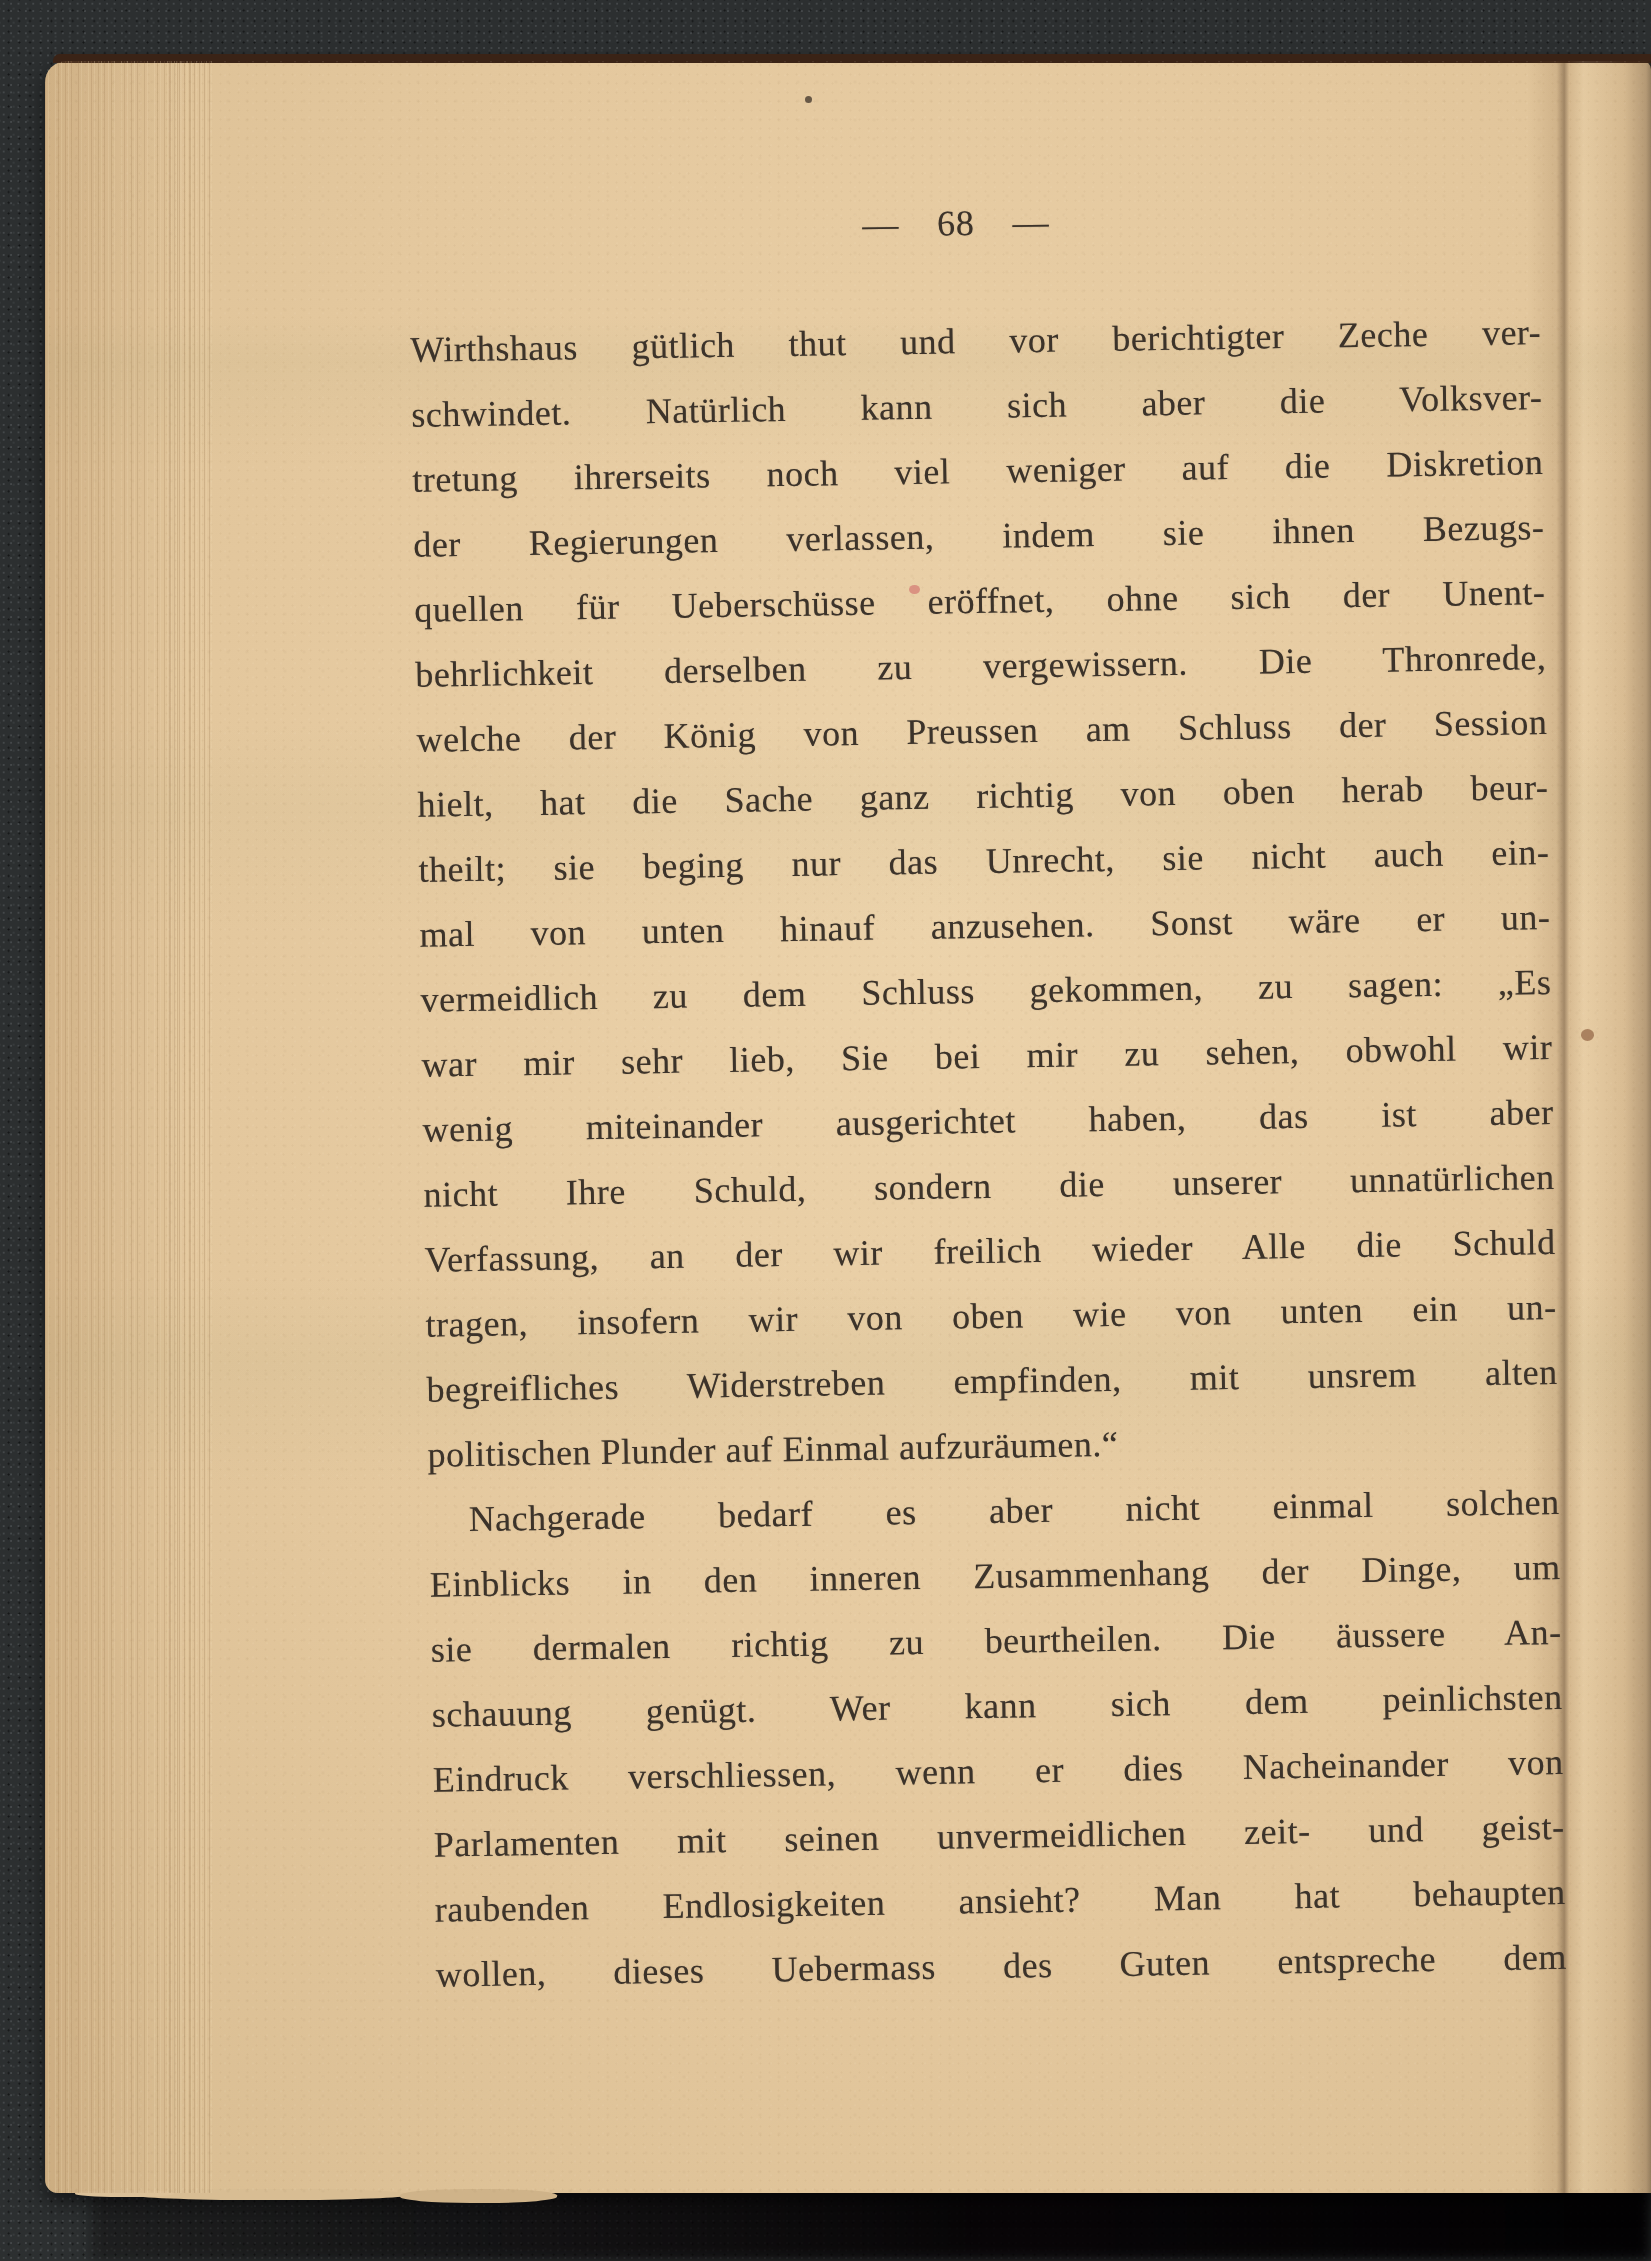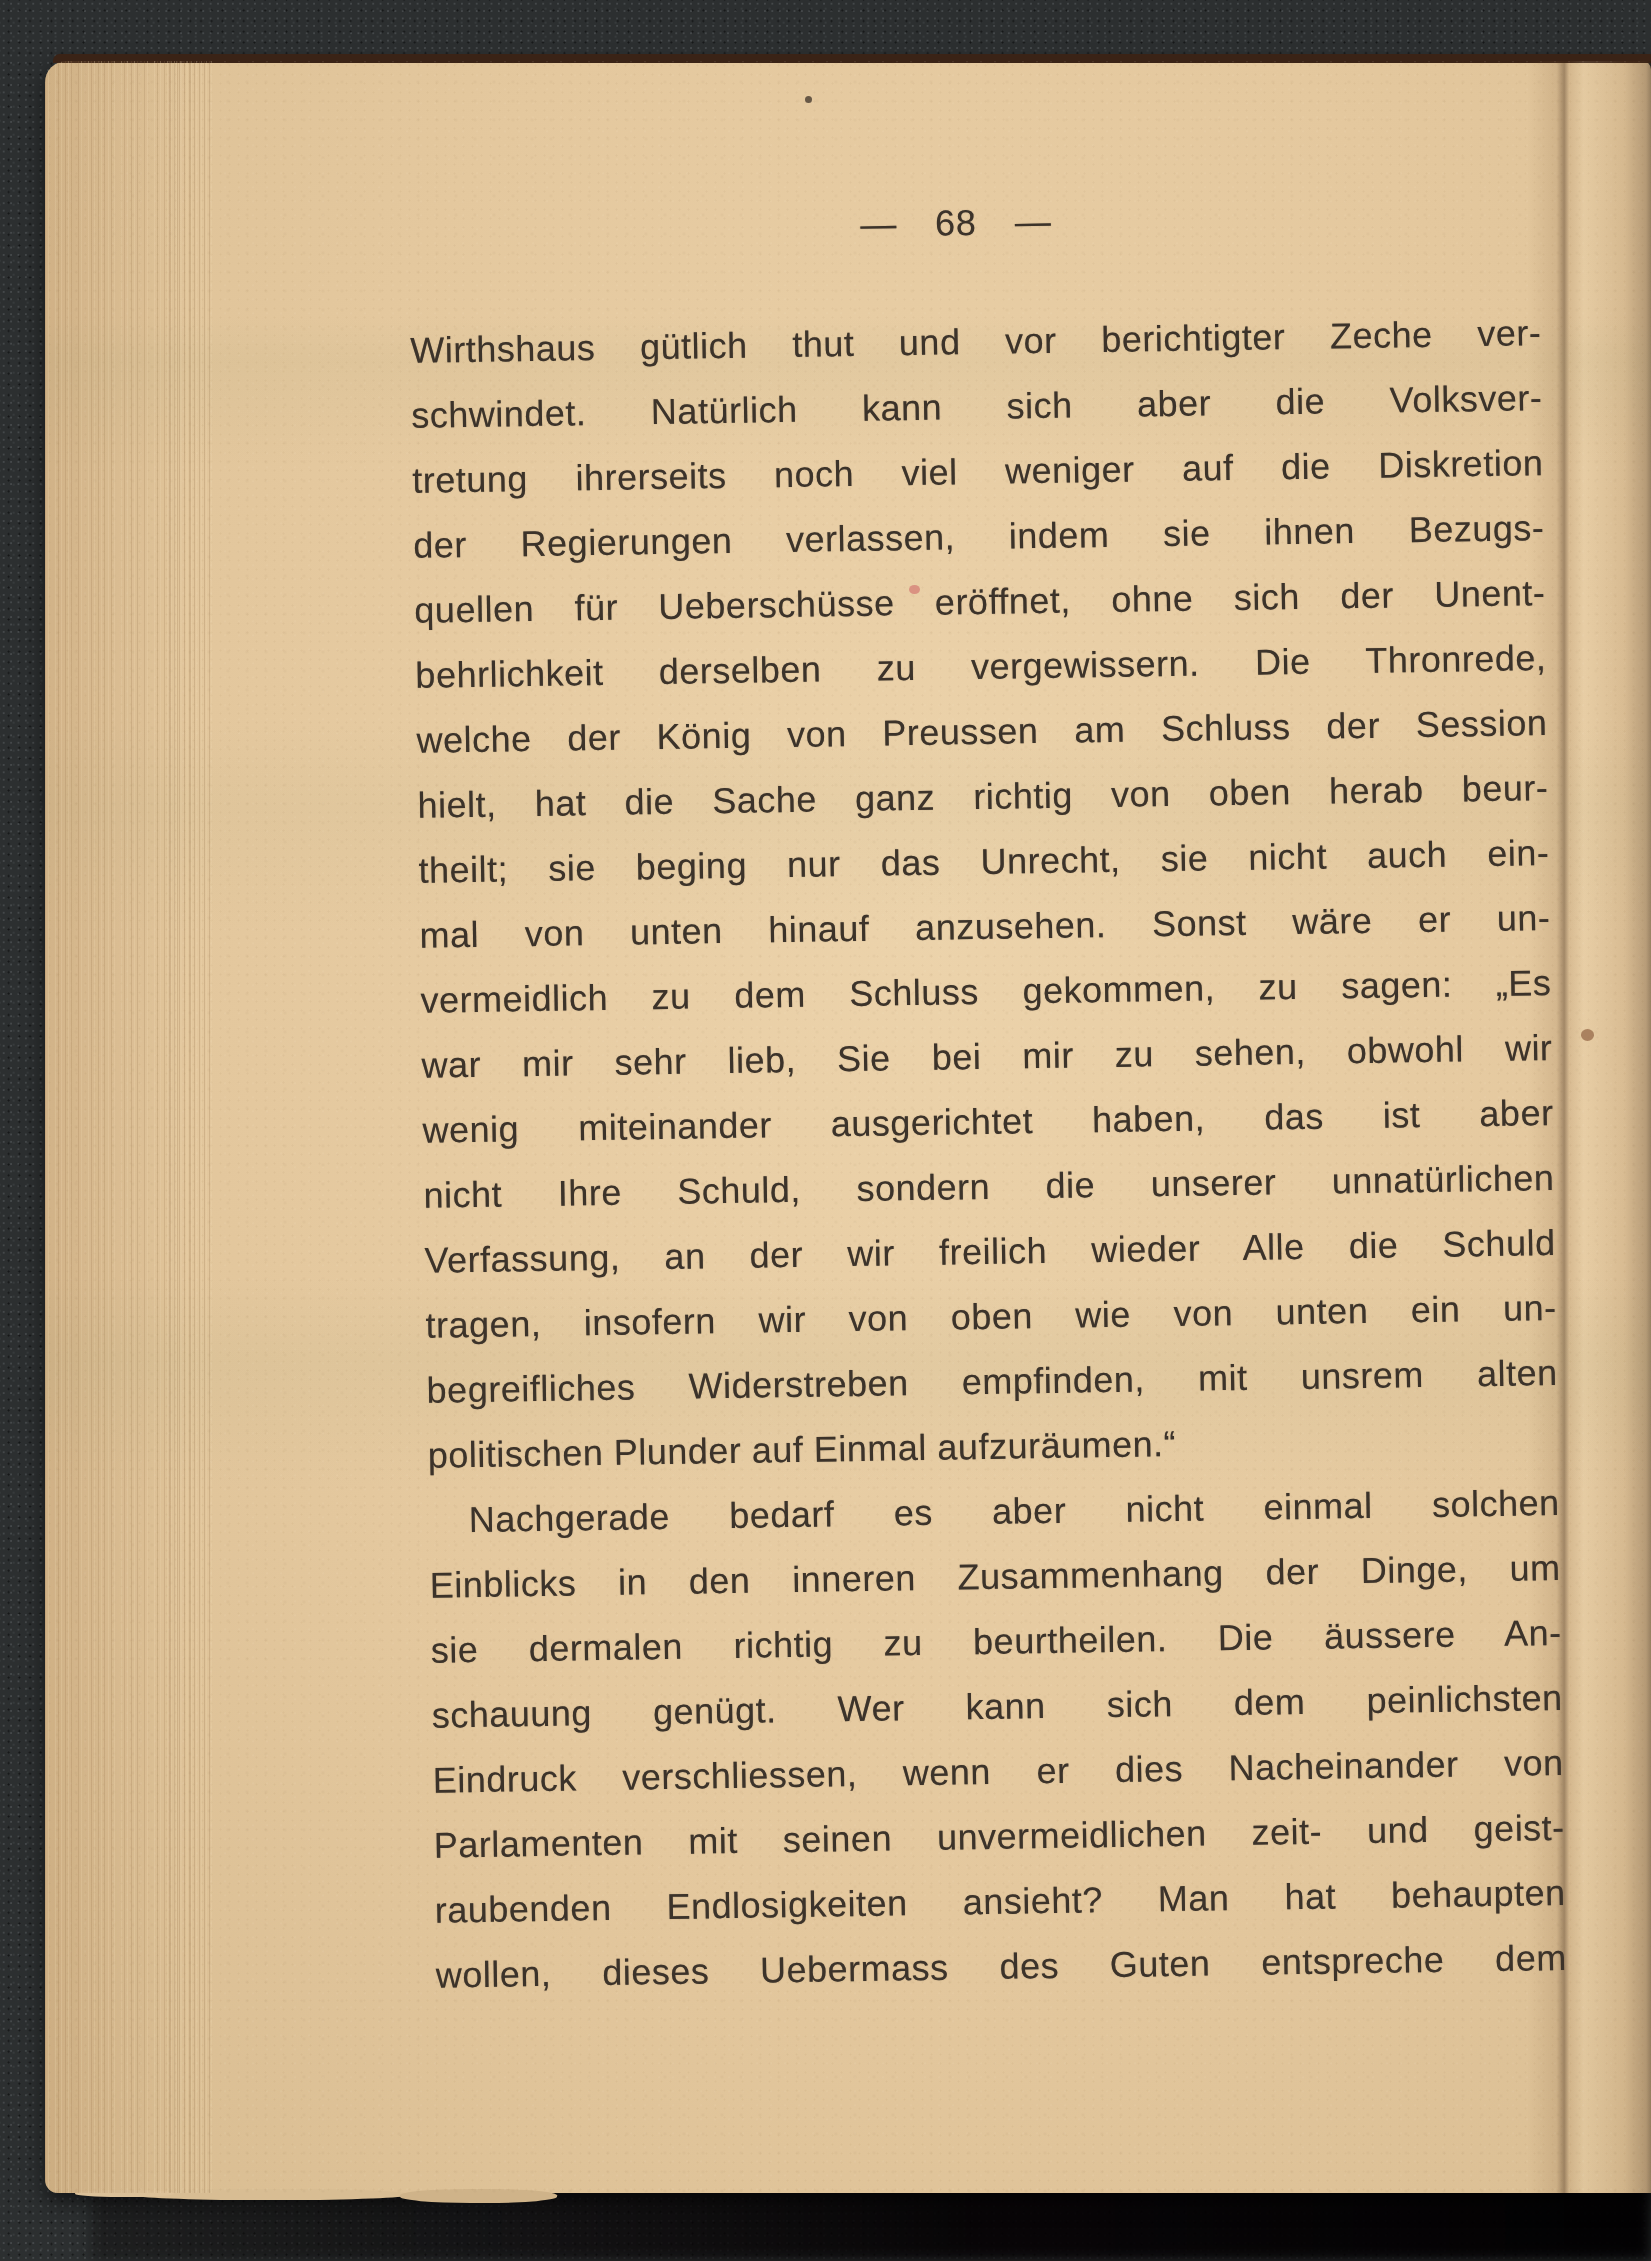--- a/index.html
+++ b/index.html
@@ -5,21 +5,21 @@
   html,body{margin:0;padding:0;background:#191b1c;}
   .canvas{
     position:relative;width:1652px;height:2261px;overflow:hidden;
     background-color:#2c2f30;
     background-image:
       radial-gradient(rgba(195,205,210,0.16) 0.8px, transparent 1.2px),
       radial-gradient(rgba(0,0,0,0.55) 0.8px, transparent 1.2px),
       radial-gradient(rgba(150,160,165,0.10) 0.8px, transparent 1.4px);
     background-size:7.4px 7.4px,10.7px 10.7px,14px 14px;
     background-position:0 0,3.3px 5px,6.6px 1.7px;
-    font-family:Liberation Sans, sans-serif;
+    font-family:Liberation Serif, serif;
   }
   .under-shadow{
     position:absolute;left:91px;right:0;top:2180px;height:81px;z-index:0;
     background:linear-gradient(90deg, rgba(10,9,8,0.40), rgba(6,3,5,0.92) 55%, rgba(2,1,2,0.97));
     filter:blur(6.6px);
   }
   .page{
     position:absolute;left:45px;top:61px;width:1606px;height:2132px;z-index:1;
     background:radial-gradient(ellipse at 55% 40%, #ecd3ab 0%, #e4c89e 55%, #d8bc91 100%);
     border-radius:21.5px 8.3px 0 13.2px;

